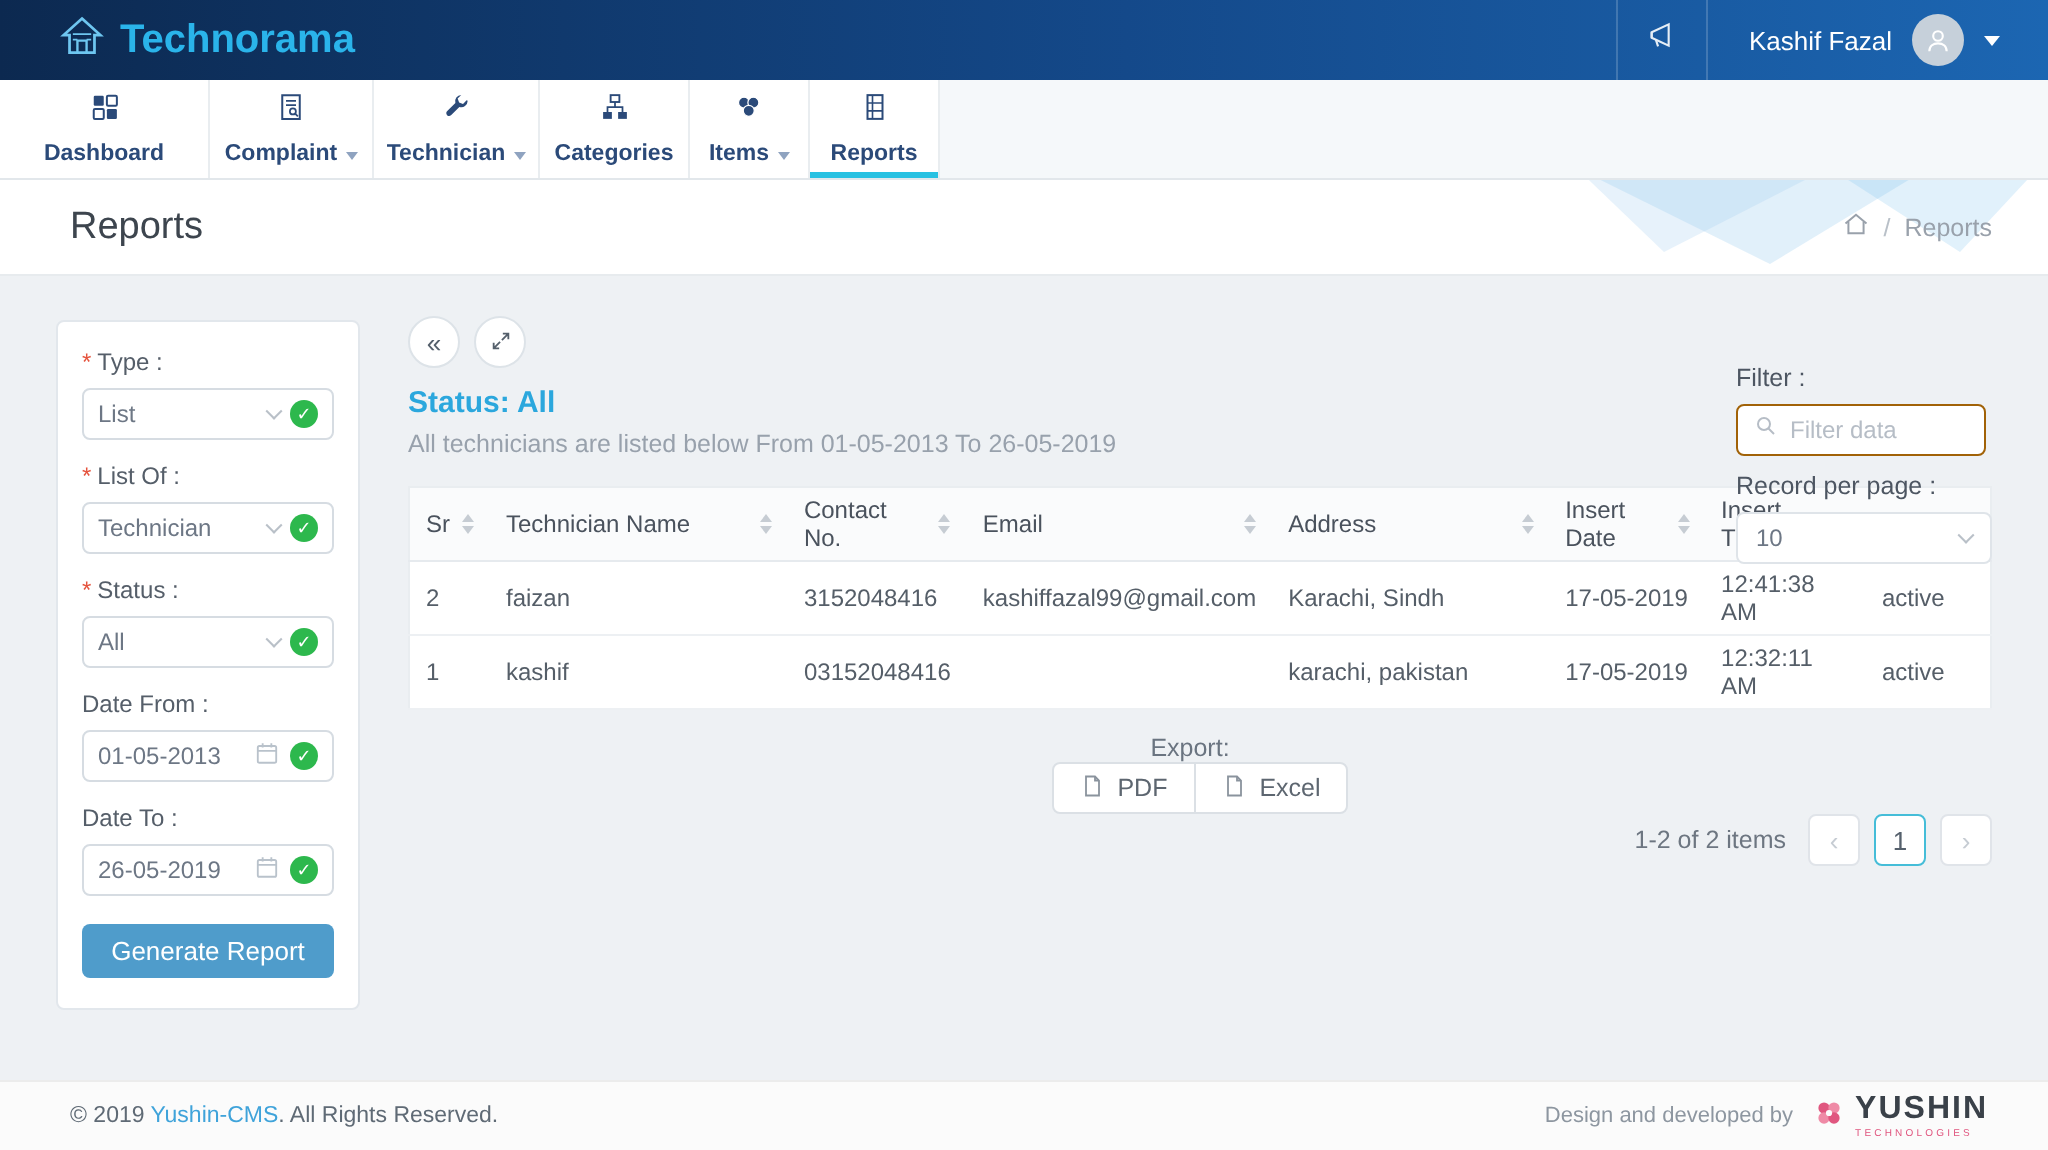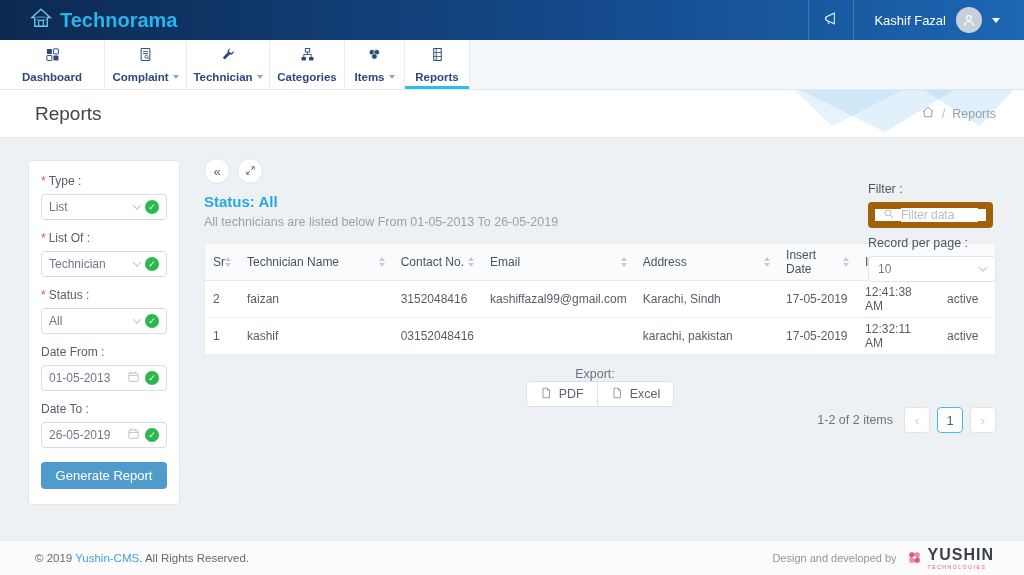--- a/index.html
+++ b/index.html
@@ -64,33 +64,33 @@
   .main { position:absolute; left:204px; right:28px; top:20px; }
   .toolbar { display:flex; gap:7px; }
   .circle-btn { width:26px; height:26px; border-radius:50%; background:#fff; border:1px solid #dde3e8;
                 color:#55606c; display:flex; align-items:center; justify-content:center; font-size:13px; cursor:pointer; }
   .status-h { margin-top:9px; color:#2ba7dd; font-weight:bold; font-size:15px; }
   .subtitle { margin-top:5px; color:#98a1ac; font-size:12.5px; }
 
   .controls-right { position:absolute; top:24px; right:0; display:flex; gap:8px;flex-direction:column; }
   .ctrl-group { display:flex; flex-direction:column; gap:6px; }
   .ctrl-label { font-size:12.5px; color:#4d5662; }
-  .filter-input { width:125px; height:26px; border:7px solid #a16207; border-radius:4px; background:#fff;
+  .filter-input { width:125px; height:26px; border:1px solid #a16207; border-radius:4px; background:#fff;
                   display:flex; align-items:center; gap:6px; padding:0 8px; }
   .filter-input input { border:none; outline:none; width:100%; font-size:12px; color:#5d6670; font-family:inherit; }
   .filter-input input::placeholder { color:#b6bdc6; }
   .pp-select { width:128px; height:26px; border:1px solid #dfe4e9; border-radius:4px; background:#fff;
                display:flex; align-items:center; justify-content:space-between; padding:0 9px; font-size:12px; color:#6d7785; cursor:pointer; }
 
   table.grid { margin-top:14px; width:100%; border-collapse:collapse; background:#fff; font-size:12px;
                border:1px solid #e9edf0; }
   .grid th { background:#fafbfc; color:#4a525d; font-weight:normal; border-bottom:1px solid #e6eaee;
              padding:4px 8px; text-align:left; cursor:pointer; }
   .grid td { color:#555e68; border-bottom:1px solid #edf0f3; padding:4px 8px; }
-  .th-in { display:flex; align-items:center; justify-content:space-between; }
+  .th-in { display:flex; align-items:center; justify-content:space-between; gap:6px; }
   .sort { display:flex; flex-direction:column; gap:2px; flex:none; }
   .sort i { display:block; width:0; height:0; border-left:3.5px solid transparent; border-right:3.5px solid transparent; }
   .sort .up { border-bottom:4px solid #c6ccd3; }
   .sort .dn { border-top:4px solid #c6ccd3; }
   .c0{width:34px} .c1{width:162px} .c2{width:80px} .c3{width:146px} .c4{width:152px} .c5{width:82px} .c6{width:84px}
 
   .export-row { margin-top:12px; display:flex; align-items:center;flex-direction:column; }
   .export-label { font-size:12.5px; color:#6a7480; margin-right:10px; }
   .btn-group { display:flex; }
   .exp-btn { height:26px; padding:0 13px; background:#fff; border:1px solid #dbe0e5; display:flex;

